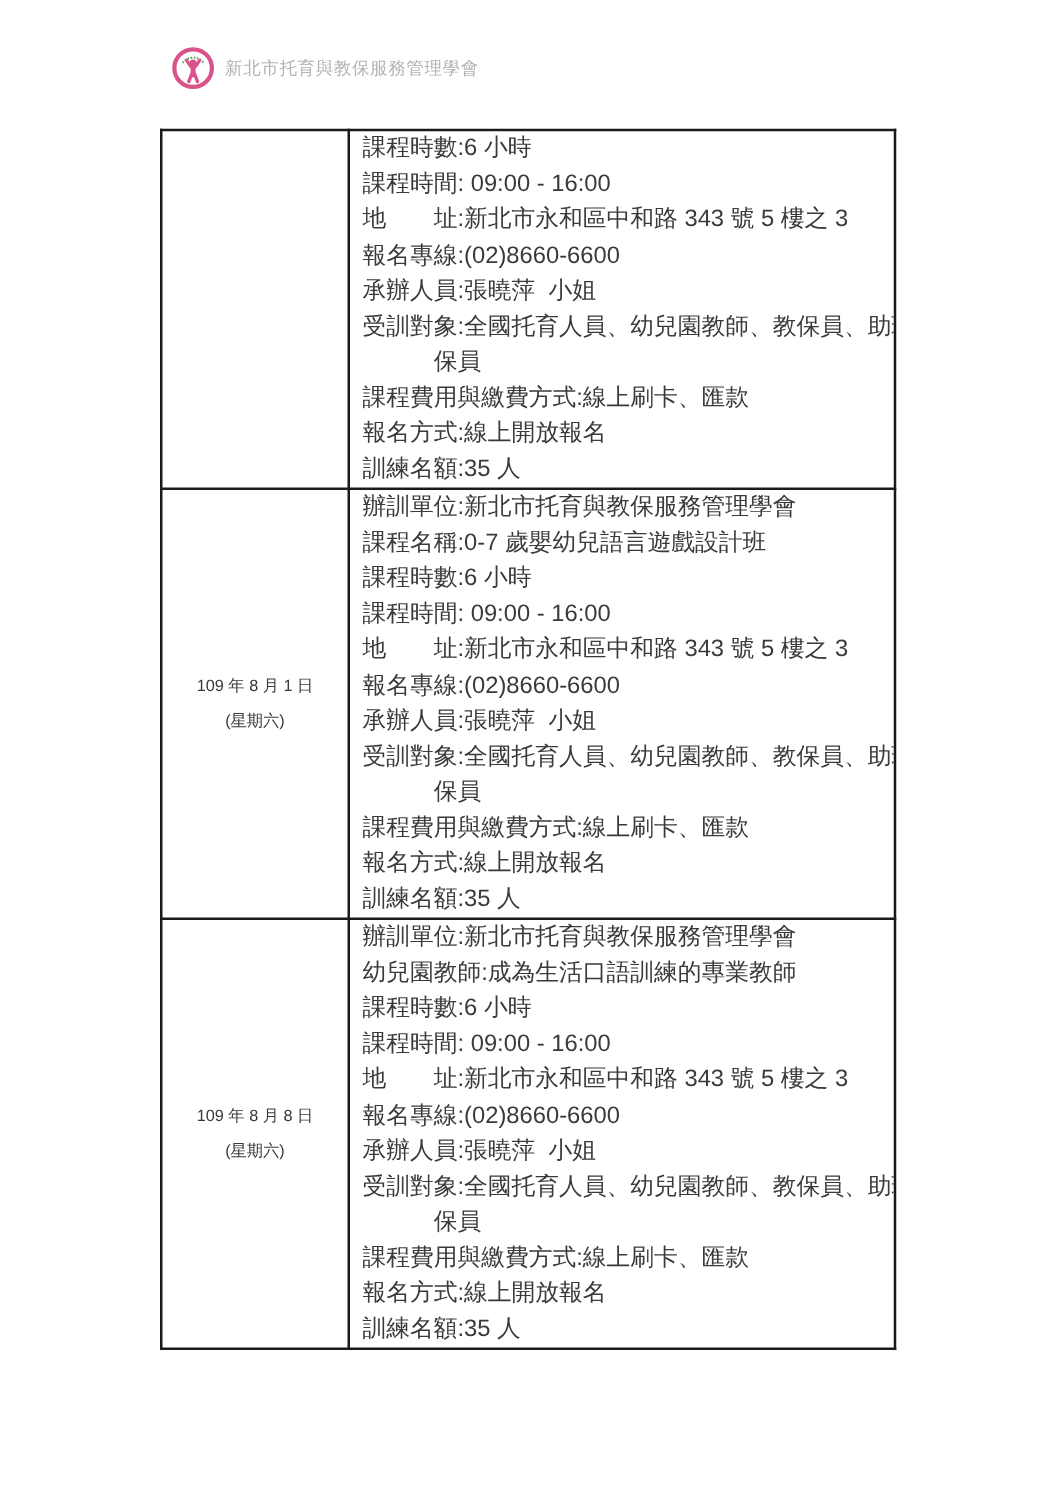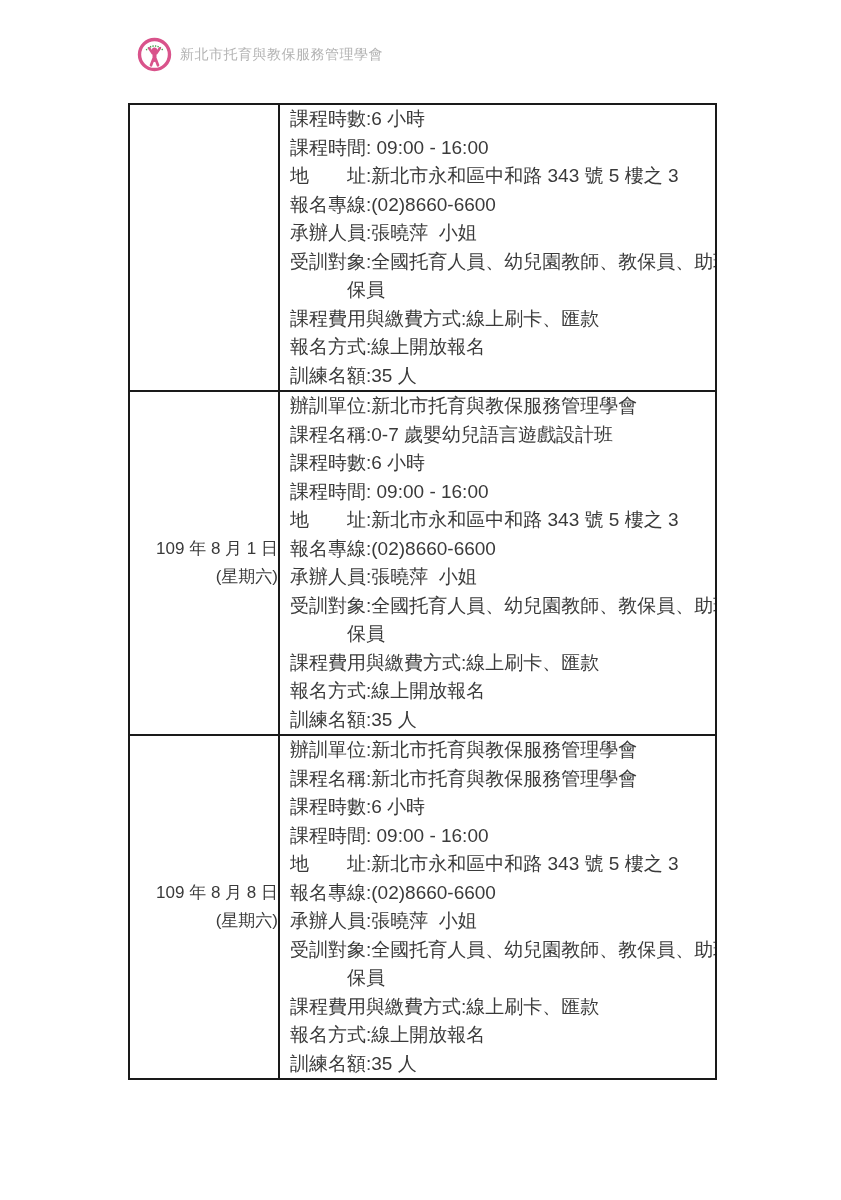--- a/index.html
+++ b/index.html
@@ -45,23 +45,23 @@
     border:2px solid var(--border);
     padding:0;
   }
   tr.r0{ height:287px; }
   tr.r1{ height:343px; }
   tr.r2{ height:340px; }
 
   .date-cell{
     width:150px;
     vertical-align:middle;
-    text-align:right;
+    text-align:center;
     color:var(--text);
-    font-size:17px;
+    font-size:13px;
     line-height:28.5px;
     white-space:nowrap;
   }
   .detail-cell{
     width:437px;
     vertical-align:top;
     padding-top:1px;
   }
   .detail-cell .line{
     white-space:pre;
@@ -131,21 +131,21 @@
             <div class="line">訓練名額:35 人</div>
           </td>
   </tr>
         <tr class="r2">
     <td class="date-cell">
       <div>109 年 8 月 8 日</div>
       <div>(星期六)</div>
     </td>
     <td class="detail-cell">
             <div class="line">辦訓單位:新北市托育與教保服務管理學會</div>
-            <div class="line">課程名稱:新北市托育與教保服務管理學會</div>
+            <div class="line">幼兒園教師:成為生活口語訓練的專業教師</div>
             <div class="line">課程時數:6 小時</div>
             <div class="line">課程時間: 09:00 - 16:00</div>
             <div class="line">地　　址:新北市永和區中和路 343 號 5 樓之 3</div>
             <div class="line">報名專線:(02)8660-6600</div>
             <div class="line">承辦人員:張曉萍  小姐</div>
             <div class="line">受訓對象:全國托育人員、幼兒園教師、教保員、助理教</div>
             <div class="line">　　　保員</div>
             <div class="line">課程費用與繳費方式:線上刷卡、匯款</div>
             <div class="line">報名方式:線上開放報名</div>
             <div class="line">訓練名額:35 人</div>

